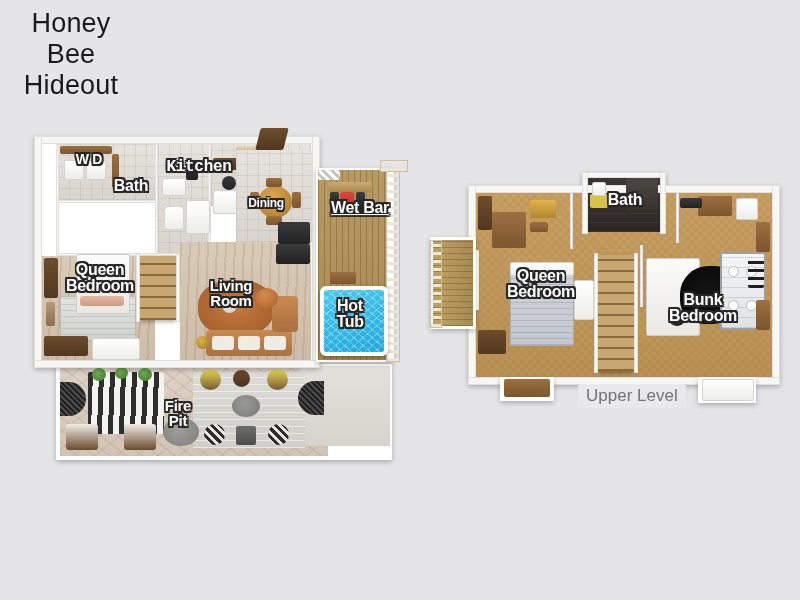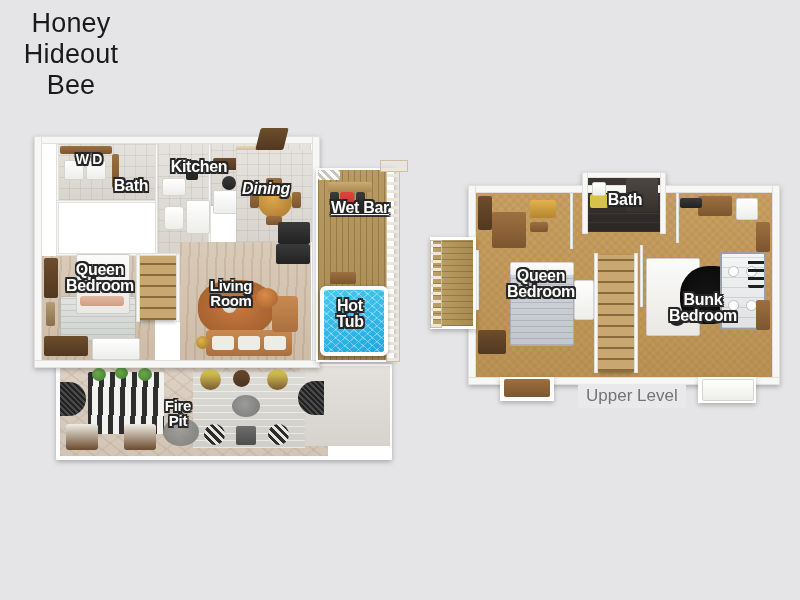--- a/index.html
+++ b/index.html
@@ -165,22 +165,22 @@
     background: radial-gradient(circle at 45% 40%, #9b9b99, #777775);
   }
 </style>
 </head>
 <body>
 
 <div id="stage">
 
   <div id="title">
     <div>Honey</div>
+    <div>Bee</div>
     <div>Hideout</div>
-    <div>Bee</div>
   </div>
 
   <div class="plan" id="entry-level" style="left:0;top:0;width:440px;height:510px;">
 
     <div class="slab" style="left:56px;top:364px;width:336px;height:96px;border-radius:1px;"></div>
     <div class="floor fl-stone-patio" style="left:60px;top:366px;width:268px;height:90px;"></div>
     <div class="floor fl-concrete" style="left:300px;top:366px;width:90px;height:80px;"></div>
 
     <div class="floor fl-rug-gray" style="left:193px;top:372px;width:112px;height:76px;"></div>
 
@@ -288,24 +288,24 @@
     <div class="railing" style="left:380px;top:160px;width:26px;height:10px;"></div>
 
     <div id="hot-tub" style="left:320px;top:286px;width:60px;height:62px;"></div>
 
     <div class="room-label" style="left:60px;top:152px;width:58px;font-size:14px;">
       <span>W D</span>
     </div>
     <div class="room-label" style="left:98px;top:178px;width:66px;font-size:16px;">
       <span>Bath</span>
     </div>
-    <div class="room-label" style="left:158px;top:159px;width:82px;font-size:16px;">
+    <div class="room-label" style="left:158px;top:159px;width:82px;font-size:16px;font-family:Liberation Mono, monospace;">
       <span>Kitchen</span>
     </div>
-    <div class="room-label" style="left:228px;top:181px;width:76px;font-size:16px;font-style:italic;">
+    <div class="room-label" style="left:228px;top:197px;width:76px;font-size:12px;">
       <span>Dining</span>
     </div>
     <div class="room-label" style="left:310px;top:200px;width:100px;font-size:16px;text-decoration:underline;">
       <span>Wet Bar</span>
     </div>
     <div class="room-label" style="left:50px;top:262px;width:100px;font-size:16px;">
       <span>Queen</span>
       <span>Bedroom</span>
     </div>
     <div class="room-label" style="left:320px;top:298px;width:60px;font-size:16px;">

